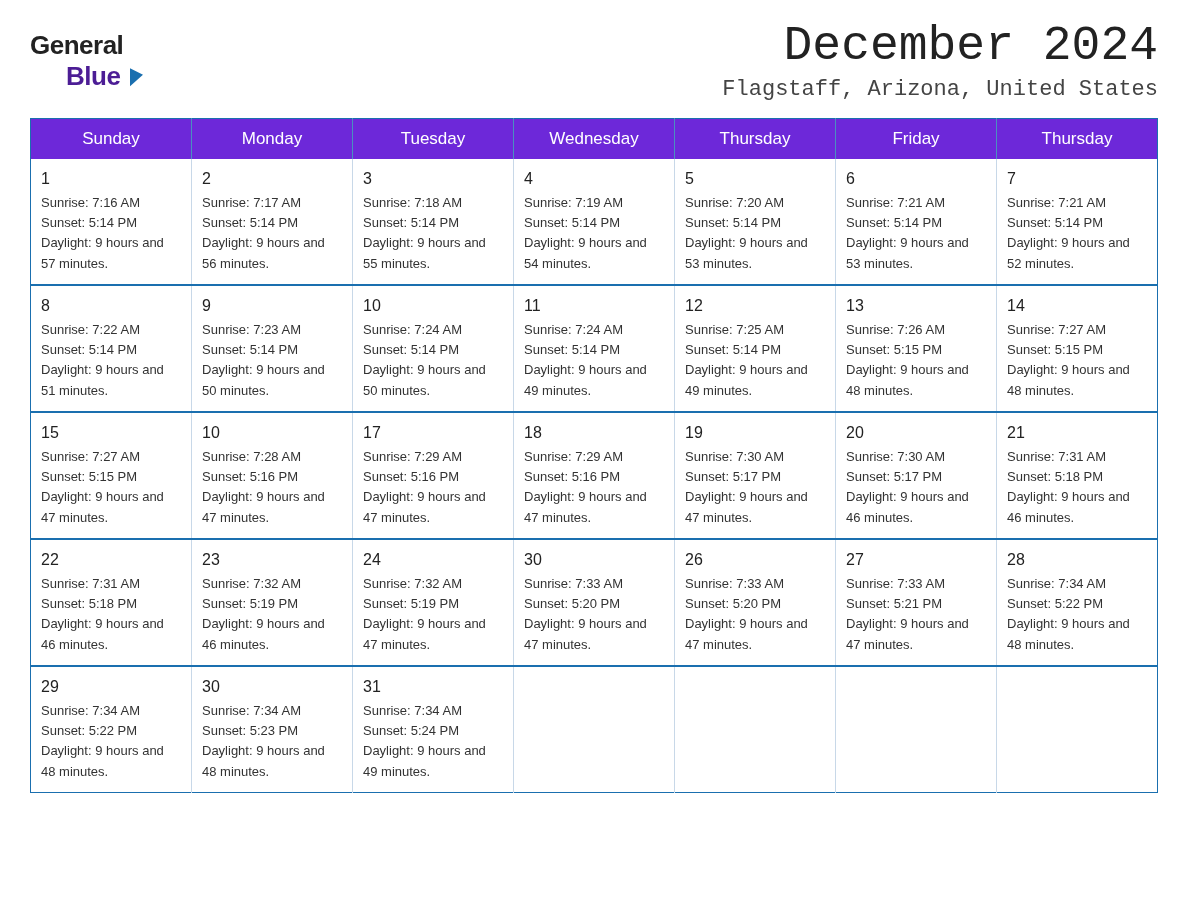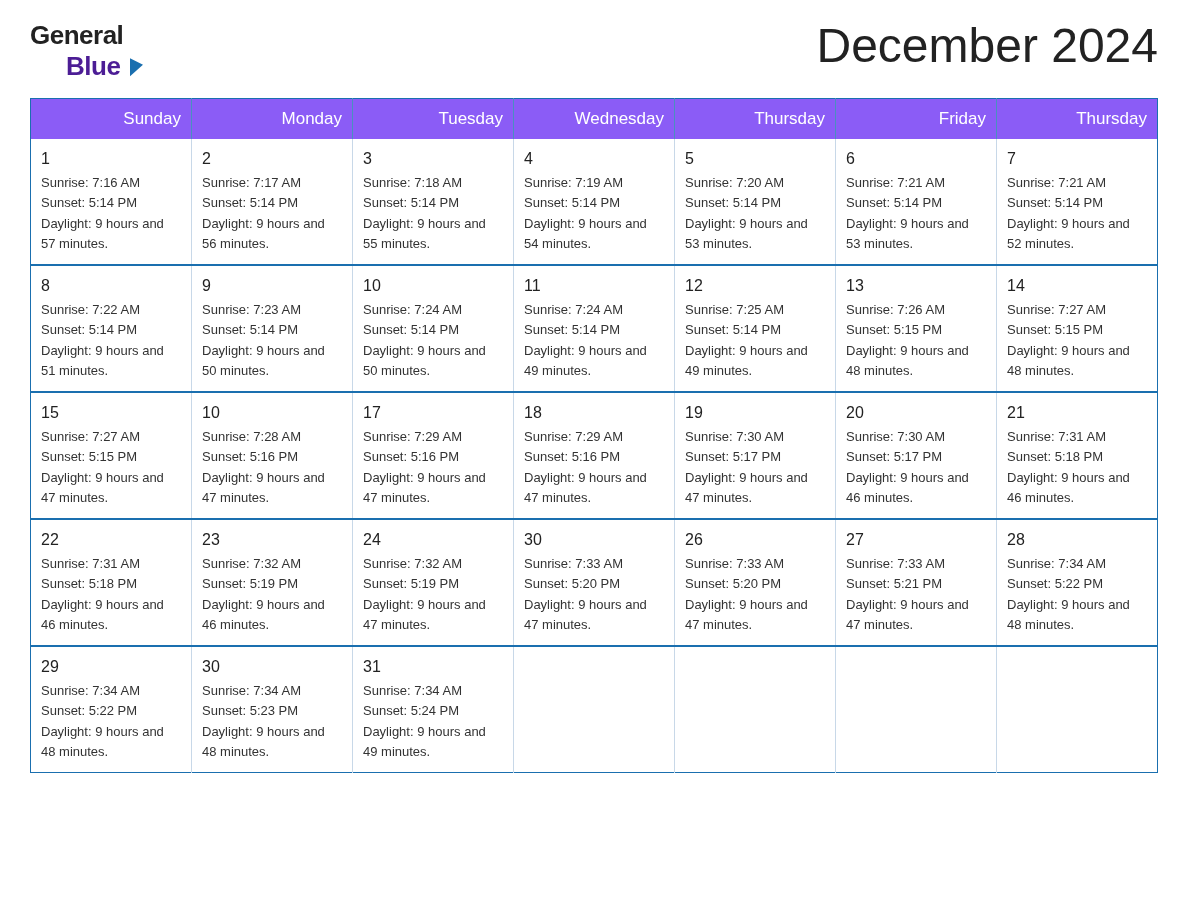--- a/index.html
+++ b/index.html
@@ -7,54 +7,55 @@
       font-family: Arial, sans-serif;
       background: #fff;
       color: #222;
       width: 1188px;
       min-height: 918px;
       padding: 20px 30px;
     }
     .header {
       display: flex;
       justify-content: space-between;
-      align-items: flex-start;
+      align-items: center;
       margin-bottom: 16px;
     }
     .logo {
       display: flex;
       flex-direction: column;
       align-items: flex-start;
     }
     .title-block {
       text-align: right;
+      font-family: Liberation Mono, monospace;
     }
     .month-year {
       font-size: 48px;
       font-weight: normal;
       color: #222;
       line-height: 1.1;
     }
     .location {
       font-size: 22px;
       color: #444;
       margin-top: 4px;
     }
     .calendar {
       width: 100%;
       border-collapse: collapse;
       border: 1px solid #1a6faf;
     }
     .calendar th {
-      background-color: #8b5cf6;
+      background-color: #6d28d9;
       color: #fff;
       font-size: 17px;
       font-weight: normal;
       padding: 10px 10px;
-      text-align: right;
+      text-align: center;
       border-right: 1px solid #4a8fc0;
     }
     .calendar th:last-child {
       border-right: none;
     }
     .calendar td {
       vertical-align: top;
       padding: 8px 10px 10px 10px;
       border-right: 1px solid #c8d8e8;
       border-bottom: 2px solid #1a6faf;
@@ -129,20 +130,21 @@
         <span class="logo-line1">General</span>
         <span class="logo-line2">
           <span>Blue</span>
           <span class="logo-triangle"></span>
         </span>
       </div>
     </div>
   </div>
   <div class="title-block">
     <div class="month-year">December 2024</div>
+    <div class="location">Flagstaff, Arizona, United States</div>
   </div>
 </div>
 
 <table class="calendar">
   <thead>
     <tr>
     <th>Sunday</th>
         <th>Monday</th>
         <th>Tuesday</th>
         <th>Wednesday</th>

